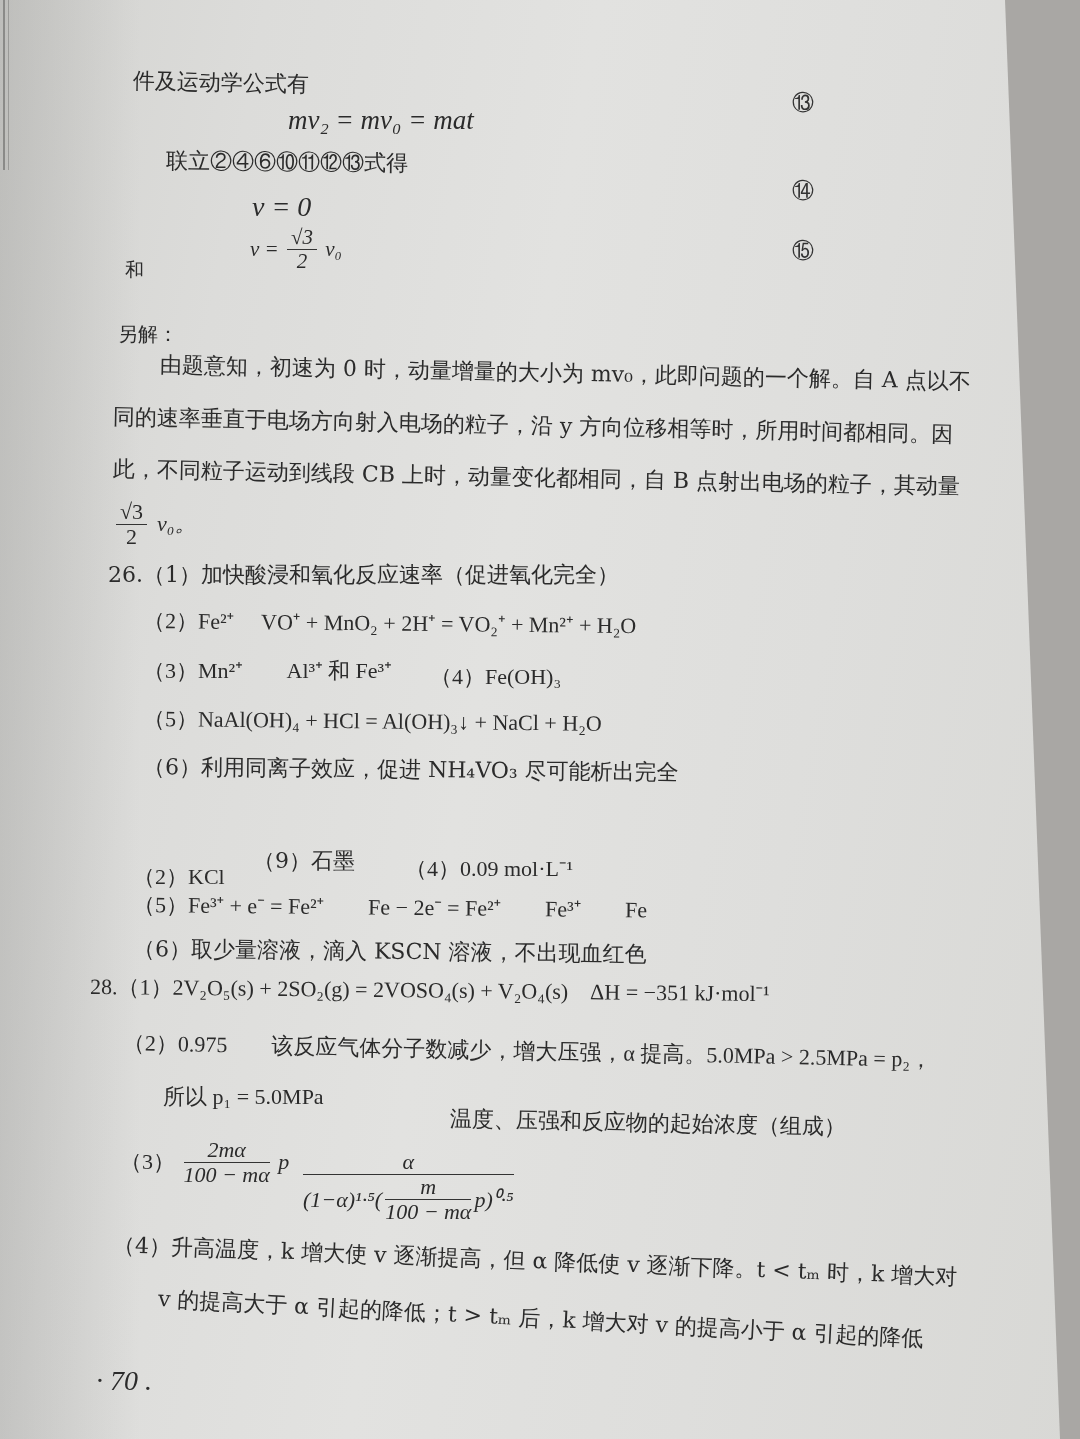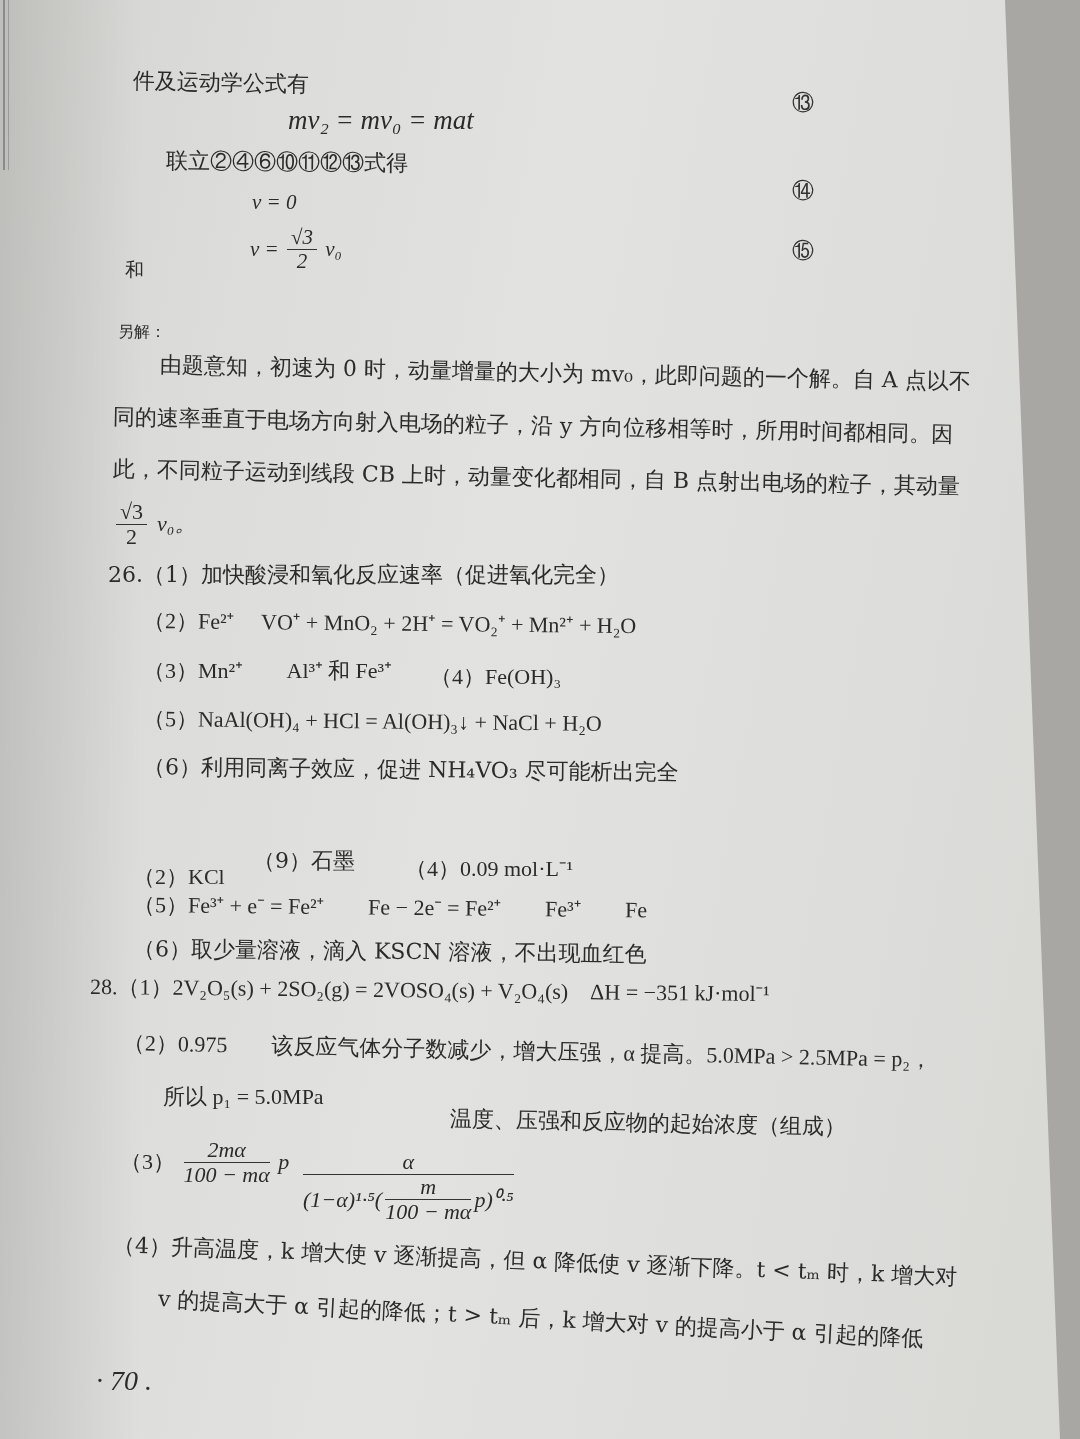--- a/index.html
+++ b/index.html
@@ -46,35 +46,35 @@
 <div class="page">
   <div class="shade-left"></div>
   <div class="binding-line"></div>
   <div class="binding-line2"></div>
 
   <div class="t tilt2" style="left:133px; top:68px;">件及运动学公式有</div>
   <div class="t m" style="left:252px; top:104px; font-size:27px;margin-left:36px;">mv₂ = mv₀ = mat</div>
   <div class="circ" style="left:792px; top:88px;">⑬</div>
 
   <div class="t tilt1" style="left:166px; top:148px;">联立②④⑥⑩⑪⑫⑬式得</div>
-  <div class="t m" style="left:252px; top:190px; font-size:21px;">v = 0</div>
+  <div class="t m" style="left:252px; top:190px; font-size:28px;">v = 0</div>
   <div class="circ" style="left:792px; top:176px;">⑭</div>
 
   <div class="t" style="left:125px; top:258px; font-size:19px;">和</div>
   <div class="t m" style="left:250px; top:226px; font-size:21px;">
     <span style="vertical-align:middle;">v =</span>
     <span class="frac">
       <span class="num rm">√3</span>
       <span class="den rm">2</span>
     </span>
     <span style="vertical-align:middle;">v₀</span>
   </div>
   <div class="circ" style="left:792px; top:236px;">⑮</div>
 
-  <div class="t" style="left:118px; top:322px; font-size:16px;">另解：</div>
+  <div class="t" style="left:118px; top:322px; font-size:20px;">另解：</div>
   <div class="t tilt2" style="left:160px; top:352px;">由题意知，初速为 0 时，动量增量的大小为 mv₀，此即问题的一个解。自 A 点以不</div>
   <div class="t tilt2" style="left:113px; top:404px;">同的速率垂直于电场方向射入电场的粒子，沿 y 方向位移相等时，所用时间都相同。因</div>
   <div class="t tilt2" style="left:113px; top:456px;">此，不同粒子运动到线段 CB 上时，动量变化都相同，自 B 点射出电场的粒子，其动量</div>
   <div class="t" style="left:113px; top:500px;">
     <span class="frac">
       <span class="num rm">√3</span>
       <span class="den rm">2</span>
     </span>
     <span class="m" style="vertical-align:middle;">v₀。</span>
   </div>

